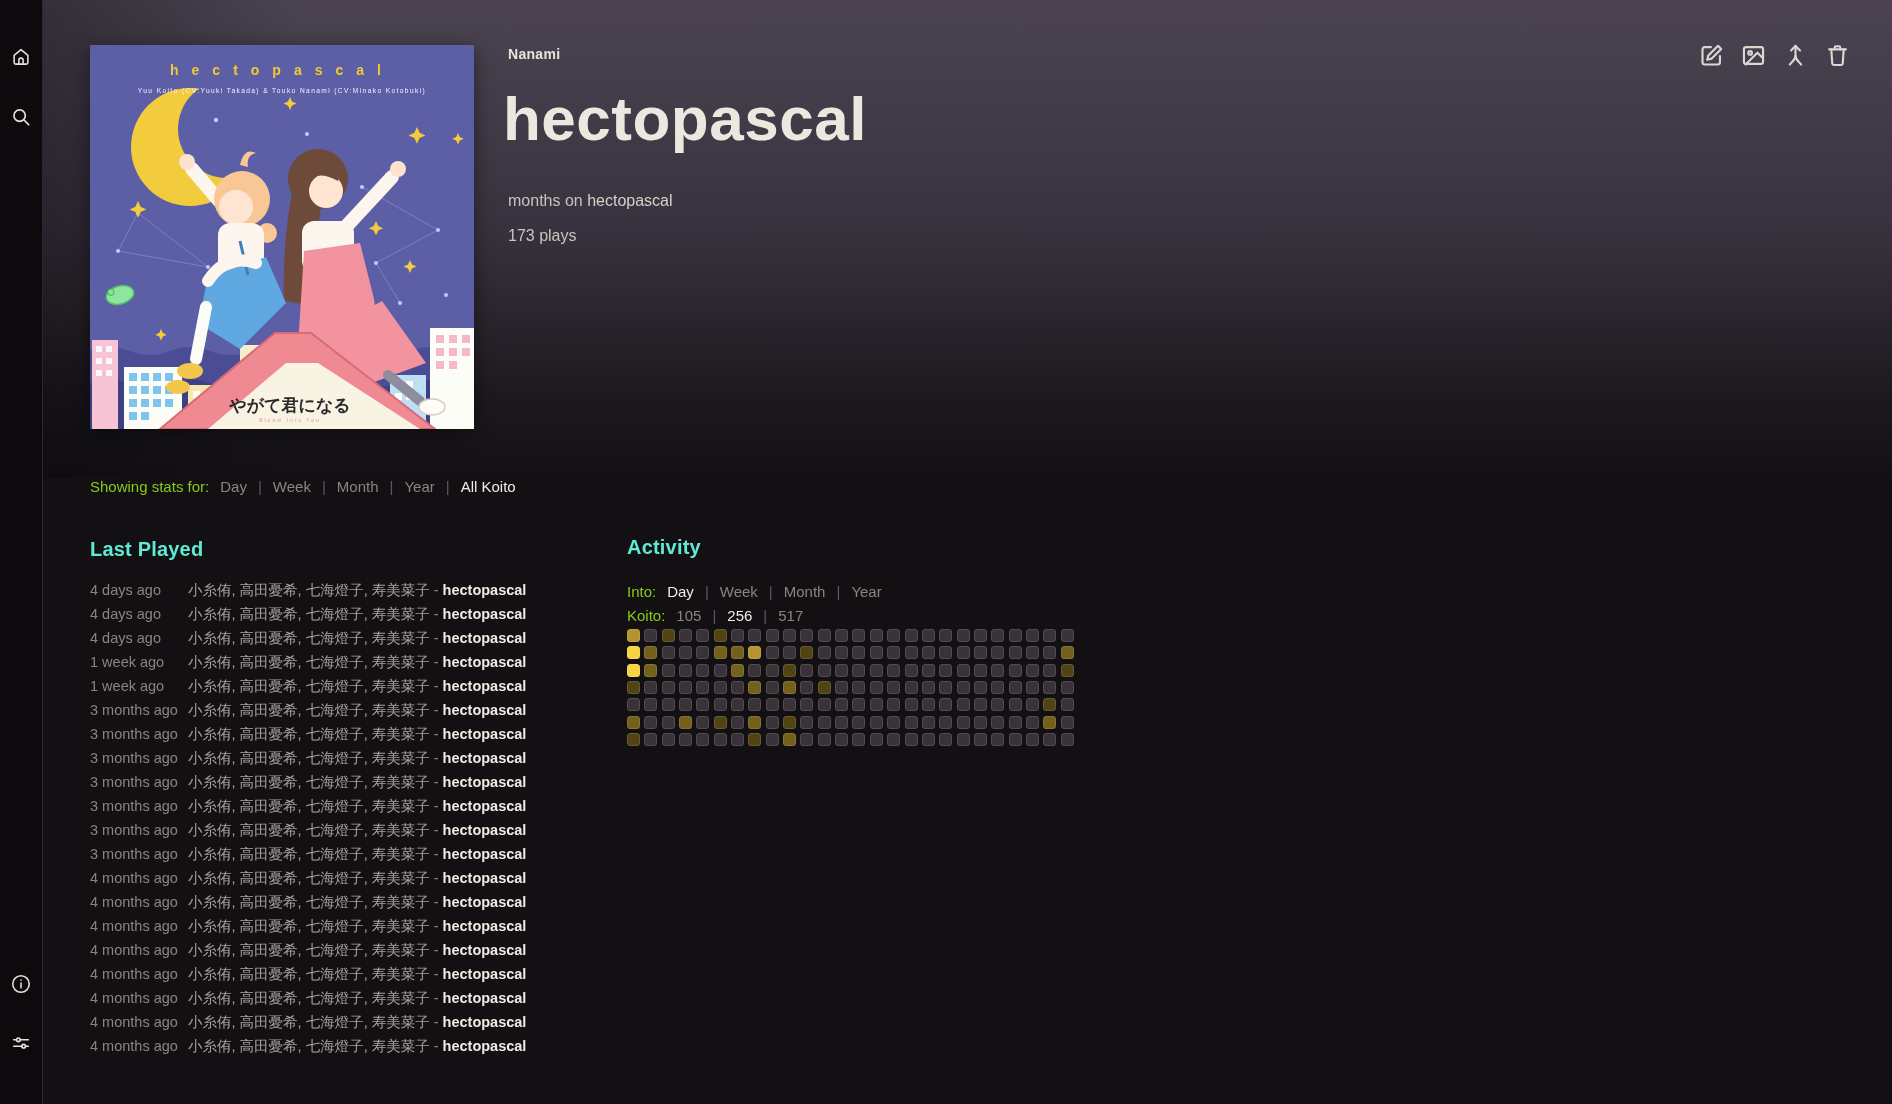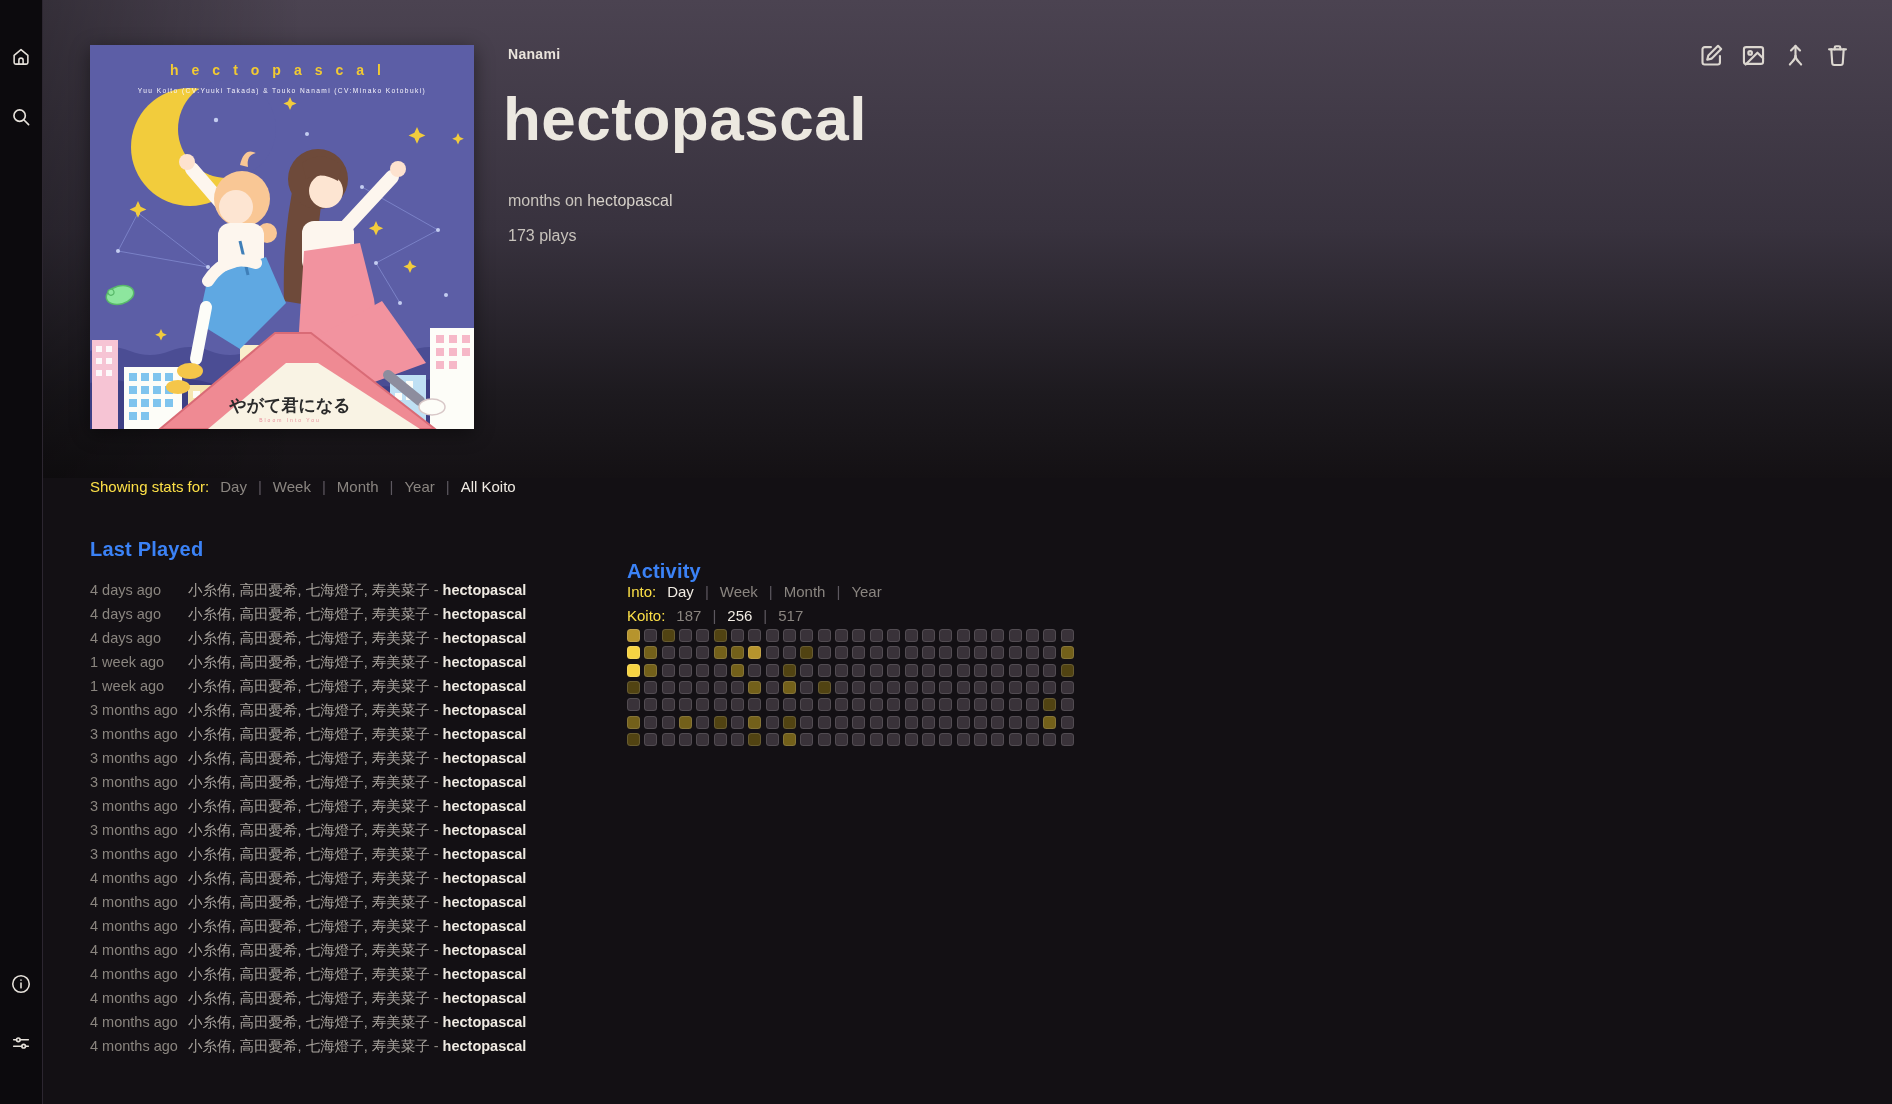--- a/index.html
+++ b/index.html
@@ -33,33 +33,33 @@
   .appears .alb { color:#d6d1c9; }
   .plays { position:absolute; left:508px; top:227px; font-size:16px; color:#c8c3bc; }
 
   
   .actions { position:absolute; top:42px; left:1698px; display:flex; gap:15px; }
   .act-btn { width:27px; height:27px; color:#dcd7d0; cursor:pointer; }
   .act-btn svg { width:100%; height:100%; display:block; }
 
   
   .selrow { position:absolute; display:flex; align-items:baseline; gap:11px; font-size:15px; white-space:nowrap; }
-  .sel-label { color:#fde047; }
+  .sel-label { color:#84cc16; }
   .opts { display:flex; align-items:baseline; gap:11px; }
   .opt { color:#8a8580; cursor:pointer; }
   .opt.selected { color:#f0ebe3; cursor:default; }
   .sep { color:#5d5860; }
   #stats-selector { left:90px; top:478px; }
   #step-selector  { left:627px; top:583px; }
   #range-selector { left:627px; top:607px; }
 
   
-  .section-h { position:absolute; font-size:20px; font-weight:700; color:#3b82f6; letter-spacing:.2px; }
+  .section-h { position:absolute; font-size:20px; font-weight:700; color:#5eead4; letter-spacing:.2px; }
   #lastplayed-h { left:90px; top:538px; }
-  #activity-h   { left:627px; top:560px; }
+  #activity-h   { left:627px; top:536px; }
 
   
   #scrobble-list { position:absolute; left:90px; top:578px; width:470px; }
   .srow { display:flex; height:24px; line-height:24px; font-size:14.5px; white-space:nowrap; }
   .stime { width:98px; flex:0 0 98px; color:#8a857f; }
   .sdesc { color:#a7a29c; }
   .sdesc .artist { color:#a7a29c; cursor:pointer; }
   .sdesc .dash { color:#8a857f; }
   .sdesc .strack { color:#efeae2; font-weight:700; cursor:pointer; }
 
@@ -391,21 +391,21 @@
         <span class="opt">Week</span>
         <span class="sep">|</span>
         <span class="opt">Month</span>
         <span class="sep">|</span>
         <span class="opt">Year</span>
       </span>
   </div>
   <div class="selrow" id="range-selector">
     <span class="sel-label">Koito:</span>
     <span class="opts">
-        <span class="opt">187</span>
+        <span class="opt">105</span>
         <span class="sep">|</span>
         <span class="opt selected">256</span>
         <span class="sep">|</span>
         <span class="opt">517</span>
       </span>
   </div>
 
   <div id="heatmap">
       <div class="hm-cell" style="background: rgb(182, 148, 45);"></div>
       <div class="hm-cell" style="background: rgb(57, 50, 57);"></div>

